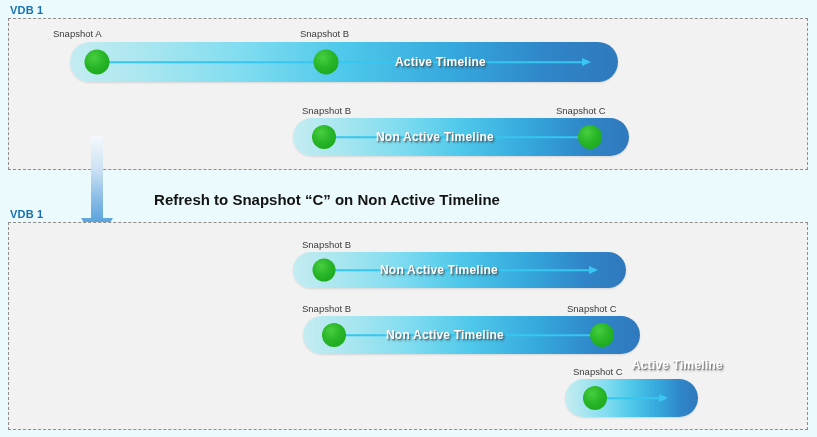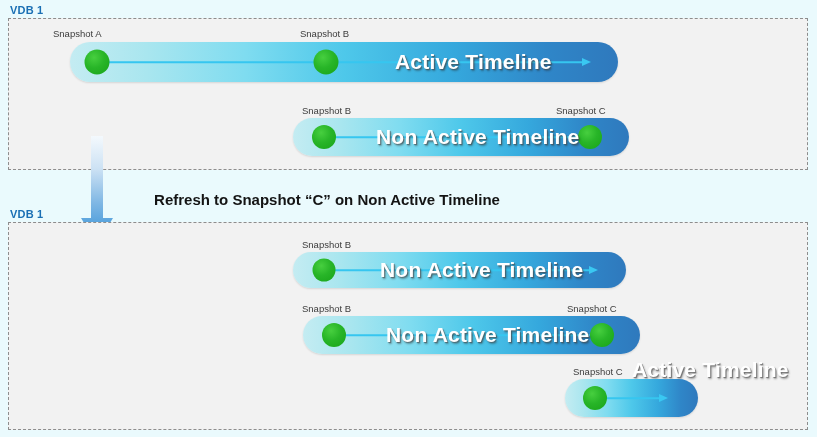--- a/index.html
+++ b/index.html
@@ -108,21 +108,21 @@
     color: #3c3c3c;
     white-space: nowrap;
     text-align: center;
   }
 
   
   .tl-text {
     position: absolute;
     top: 50%;
     transform: translateY(-50%);
-    font-size: 21px;
+    font-size: 12px;
     font-weight: bold;
     color: #ffffff;
     white-space: nowrap;
     text-shadow:
        1px 1px 0 rgba(80,80,80,0.55),
        1.5px 1.5px 2px rgba(40,40,40,0.45);
     letter-spacing: 0.2px;
   }
   .tl-text.raised {
     top: auto;

